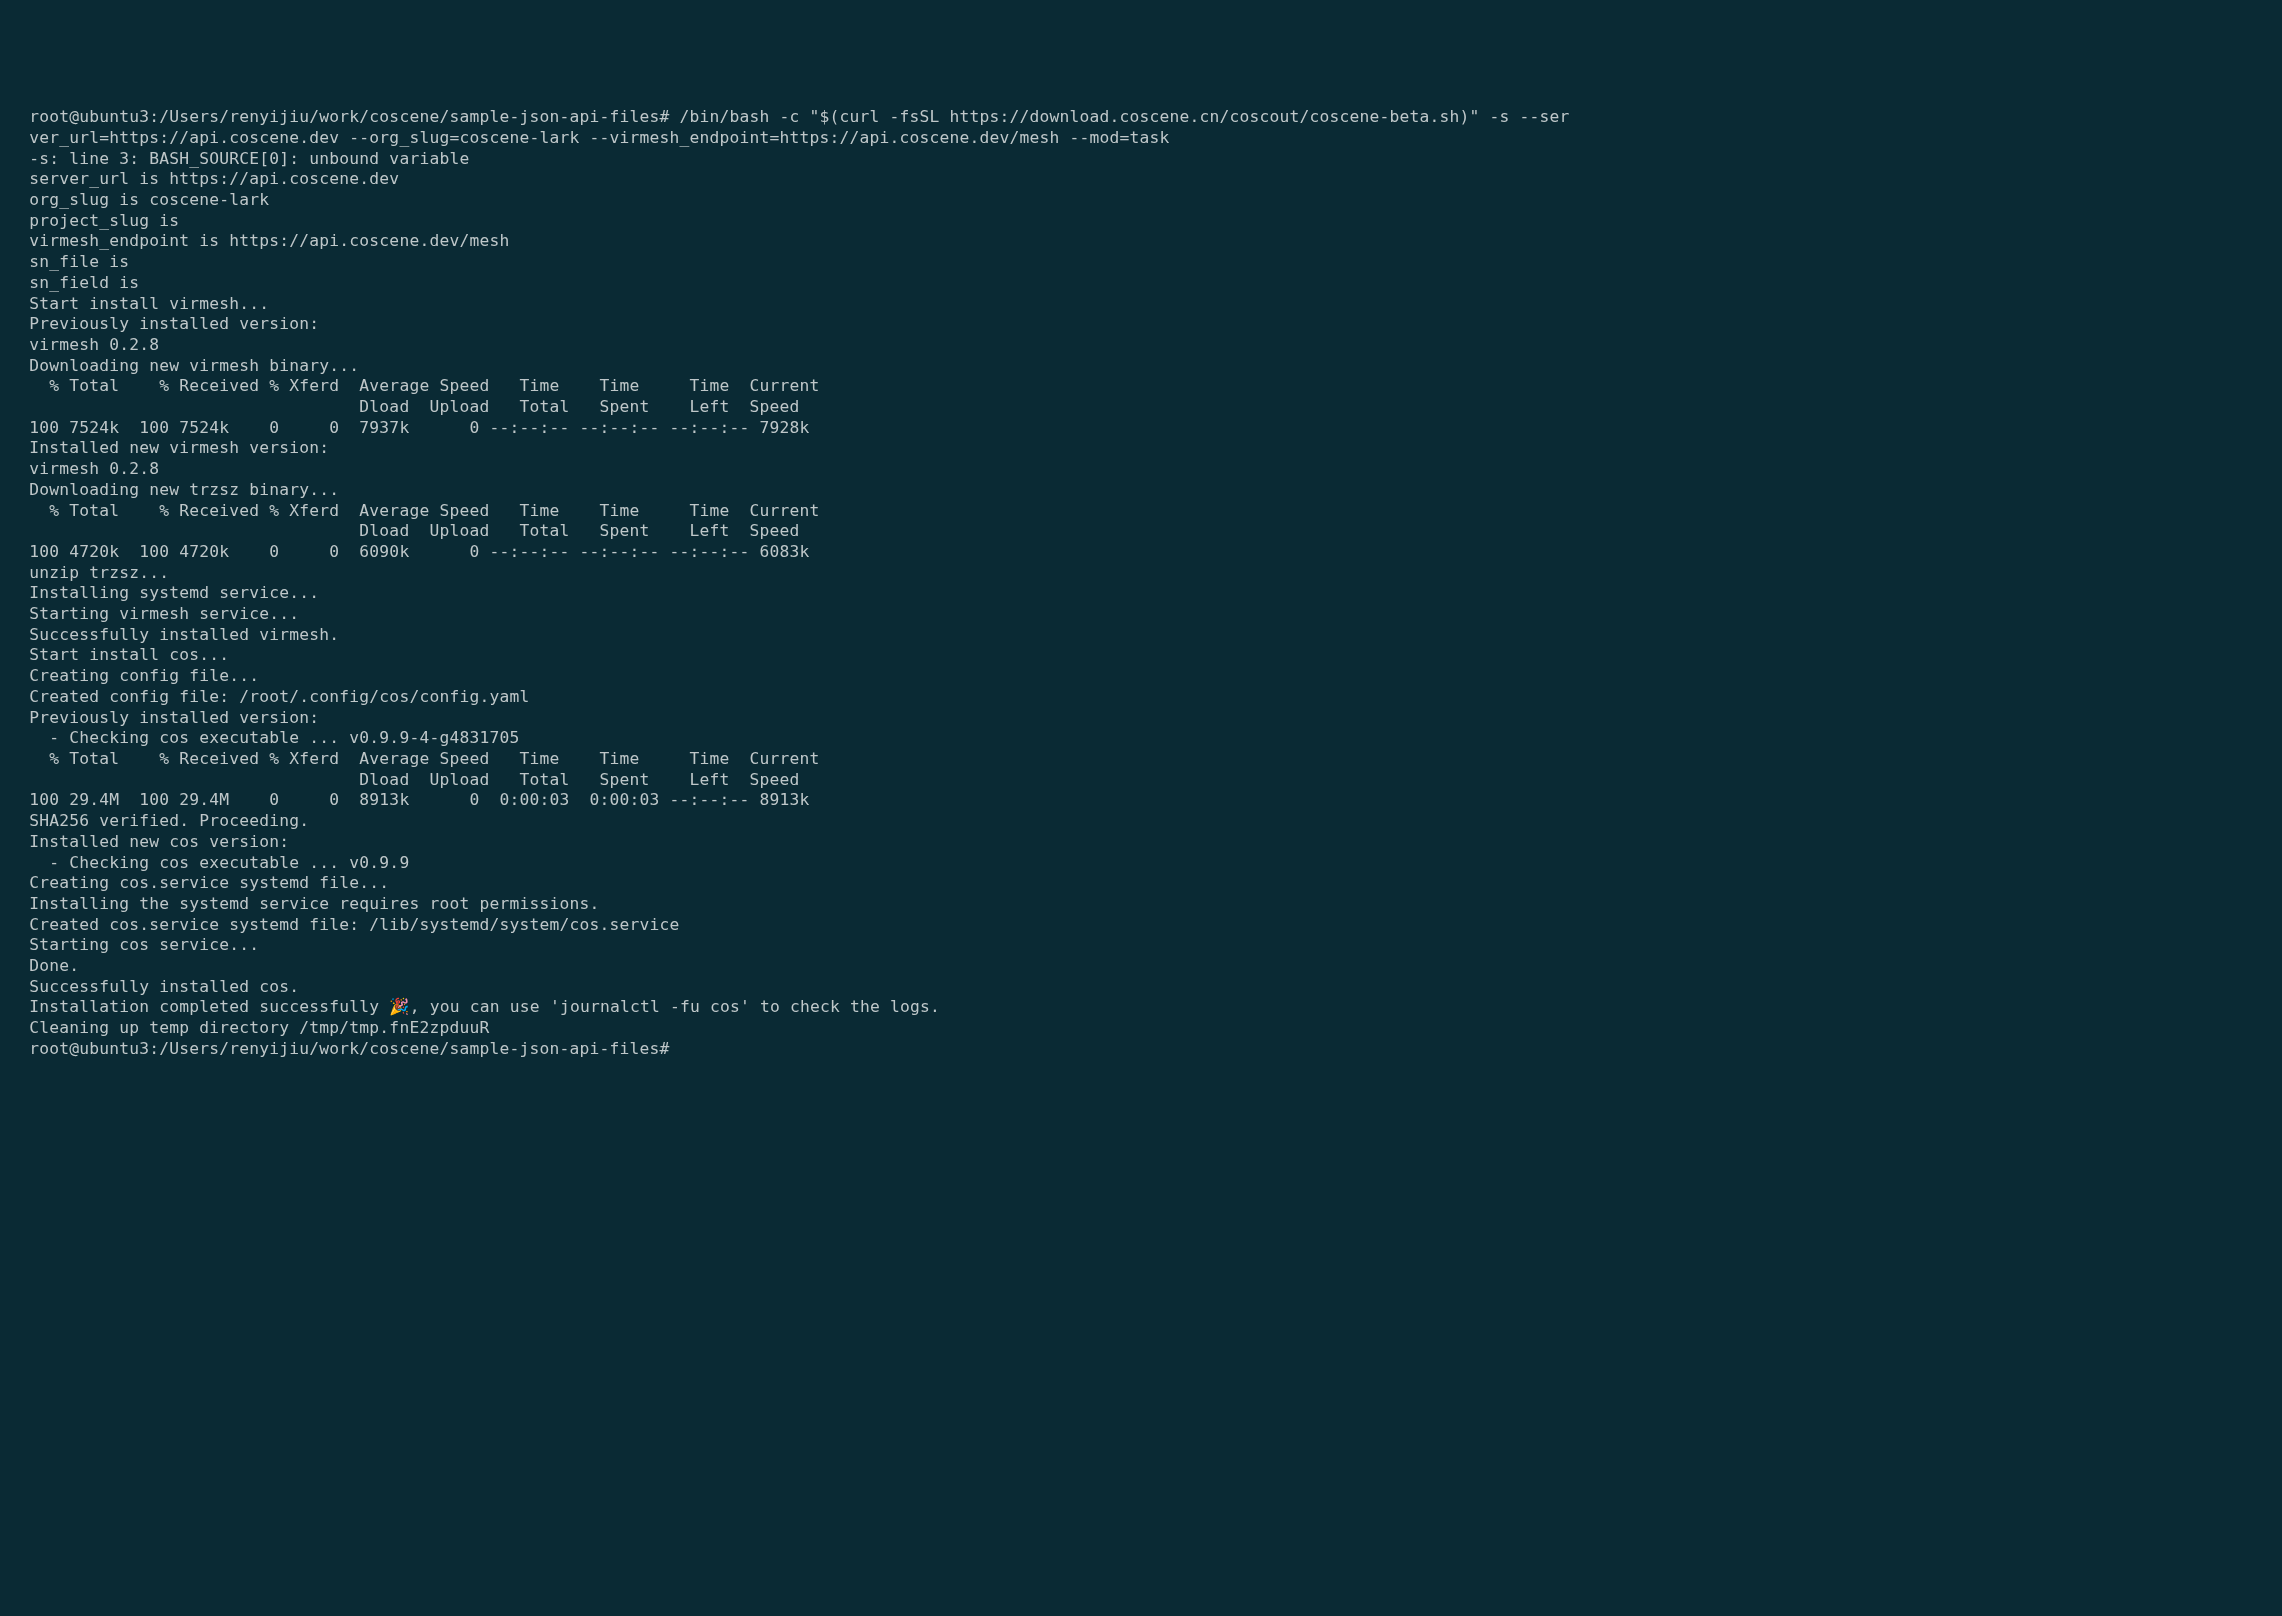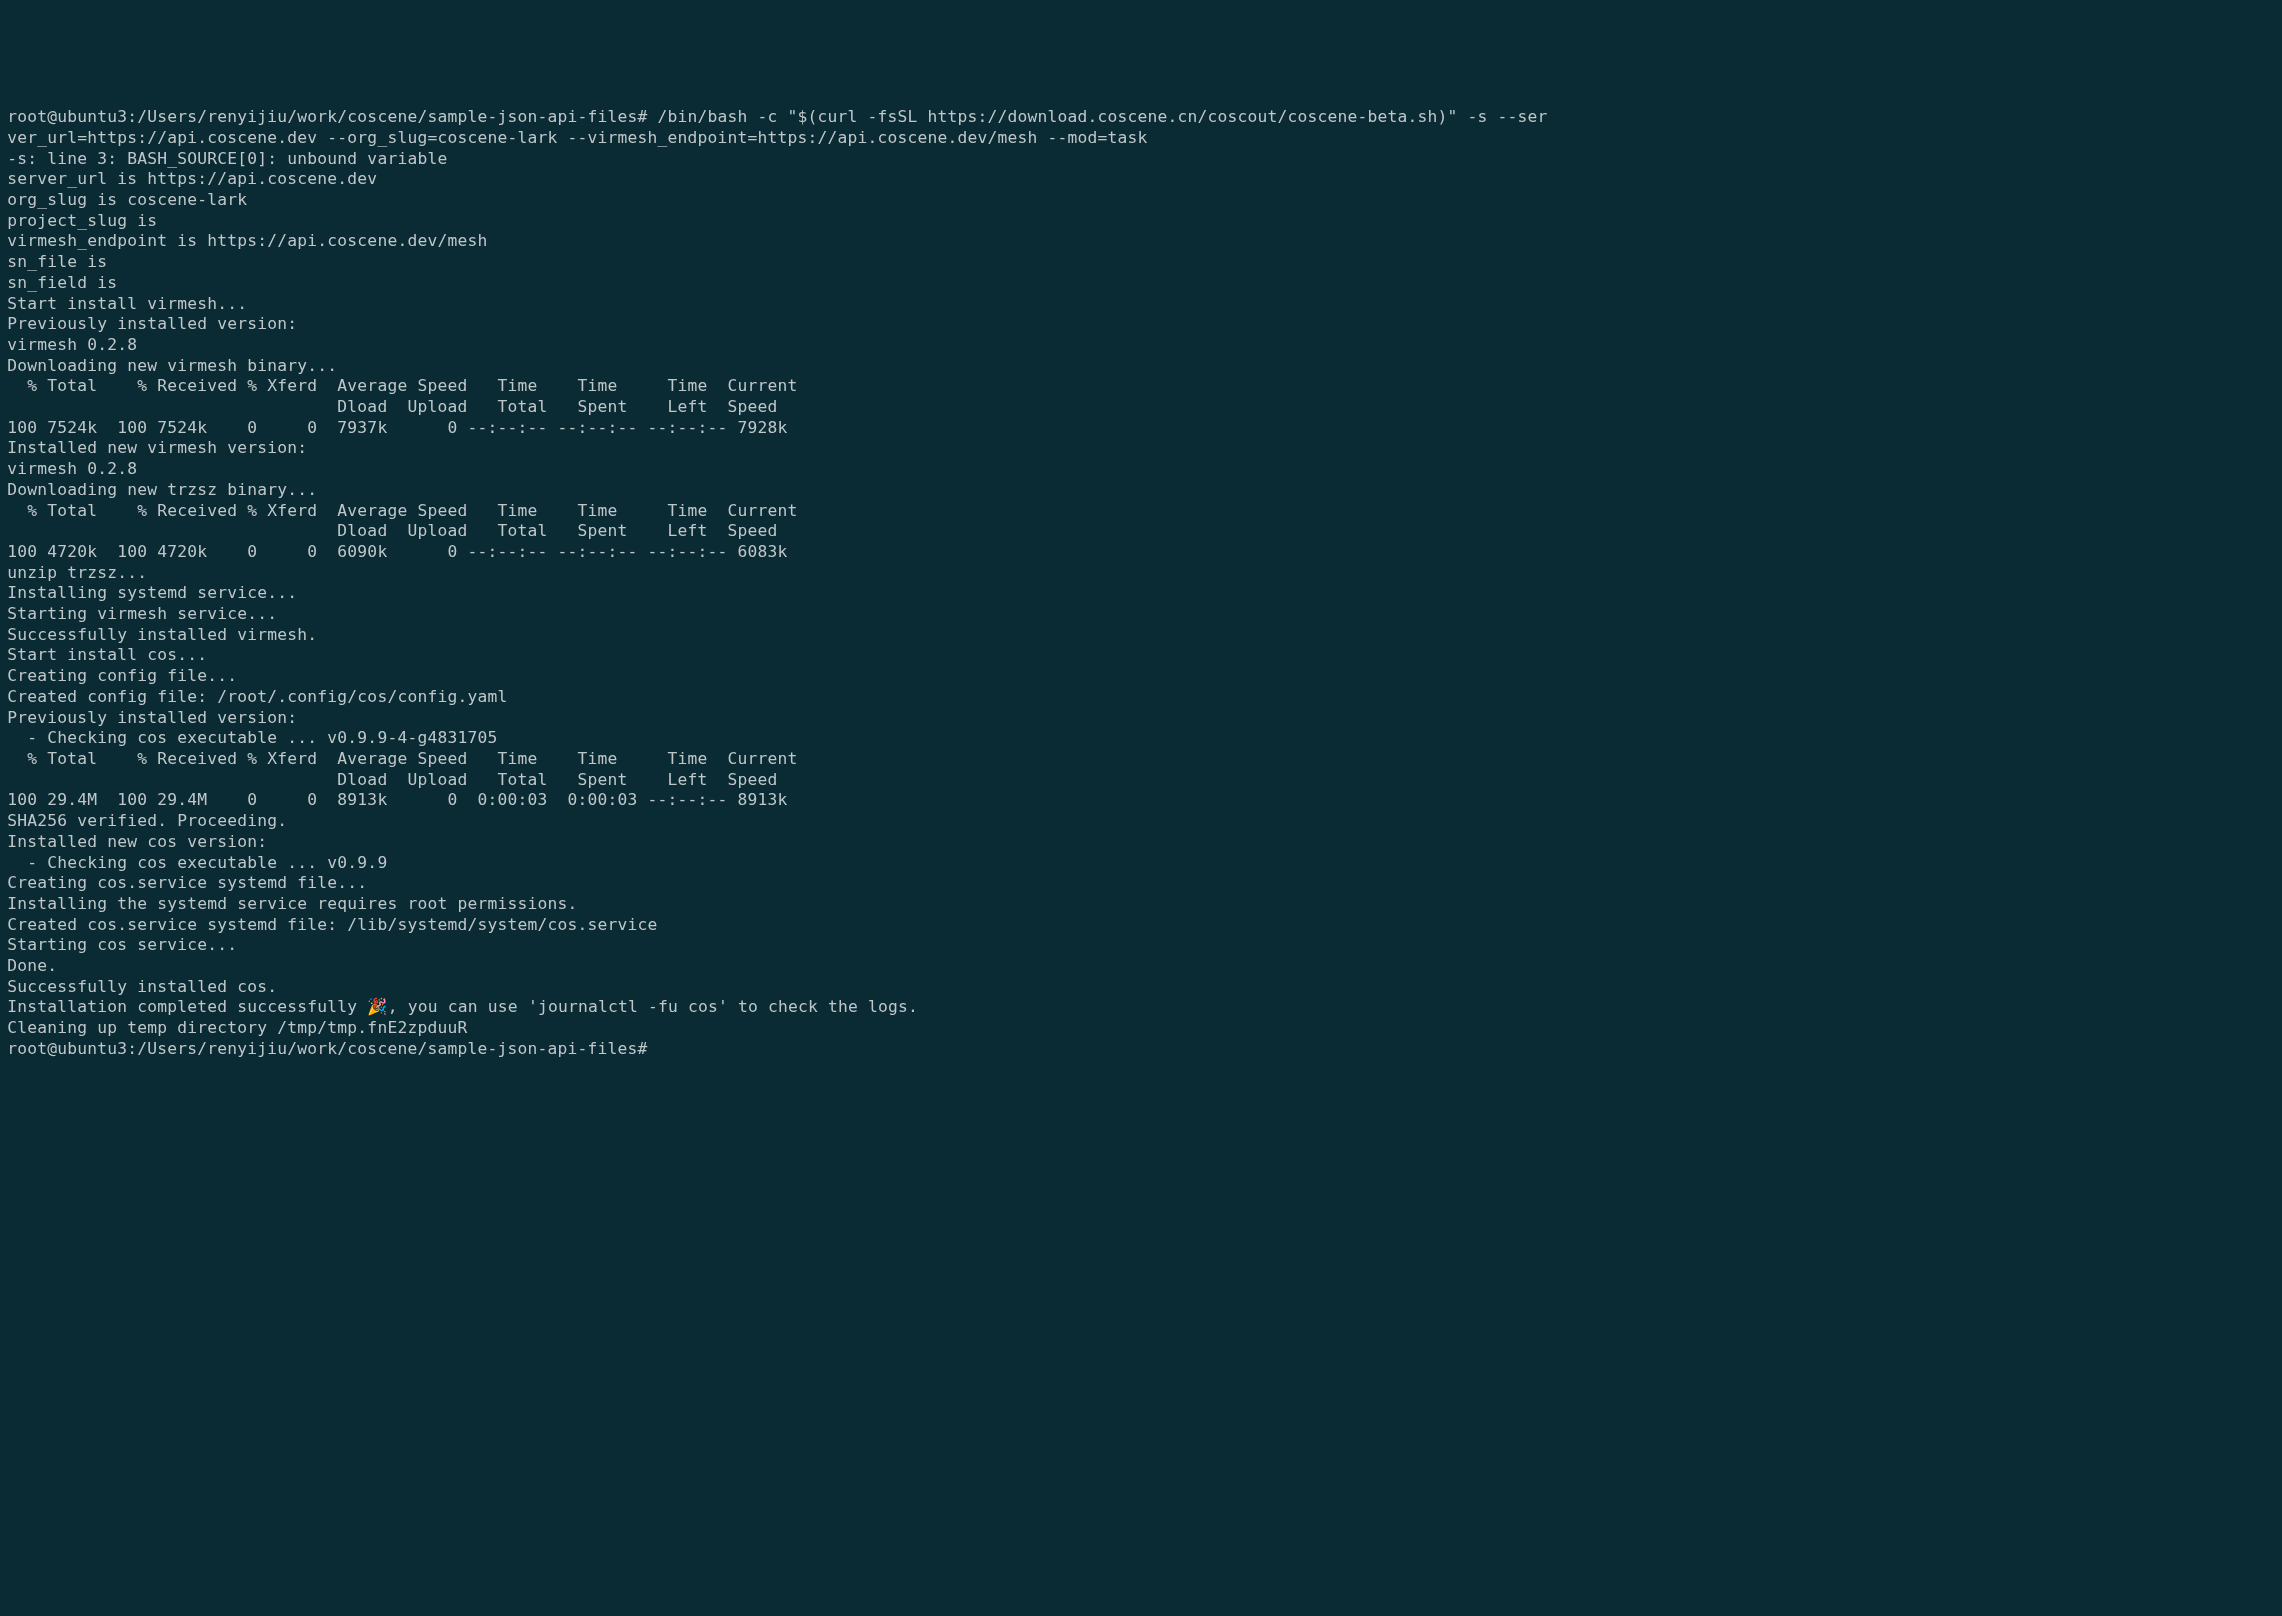--- a/index.html
+++ b/index.html
@@ -9,21 +9,21 @@
     color: #bfc7c9;
     font-family: "Menlo", "Consolas", "DejaVu Sans Mono", monospace;
     font-size: 16.3px;
     line-height: 20.7px;
     white-space: pre;
     letter-spacing: 0.2px;
   }
   .terminal {
     padding: 3.7px 7.3px 7.3px 7.3px;
   }
-  .line { display: block; }
+  .line { display: block; margin-left: 22px; }
 </style>
 </head>
 <body>
 
 
 
 <div class="terminal" id="terminal-root"><span class="line">root@ubuntu3:/Users/renyijiu/work/coscene/sample-json-api-files# /bin/bash -c "$(curl -fsSL https://download.coscene.cn/coscout/coscene-beta.sh)" -s --ser</span><span class="line">ver_url=https://api.coscene.dev --org_slug=coscene-lark --virmesh_endpoint=https://api.coscene.dev/mesh --mod=task</span><span class="line">-s: line 3: BASH_SOURCE[0]: unbound variable</span><span class="line">server_url is https://api.coscene.dev</span><span class="line">org_slug is coscene-lark</span><span class="line">project_slug is</span><span class="line">virmesh_endpoint is https://api.coscene.dev/mesh</span><span class="line">sn_file is</span><span class="line">sn_field is</span><span class="line">Start install virmesh...</span><span class="line">Previously installed version:</span><span class="line">virmesh 0.2.8</span><span class="line">Downloading new virmesh binary...</span><span class="line">  % Total    % Received % Xferd  Average Speed   Time    Time     Time  Current</span><span class="line">                                 Dload  Upload   Total   Spent    Left  Speed</span><span class="line">100 7524k  100 7524k    0     0  7937k      0 --:--:-- --:--:-- --:--:-- 7928k</span><span class="line">Installed new virmesh version:</span><span class="line">virmesh 0.2.8</span><span class="line">Downloading new trzsz binary...</span><span class="line">  % Total    % Received % Xferd  Average Speed   Time    Time     Time  Current</span><span class="line">                                 Dload  Upload   Total   Spent    Left  Speed</span><span class="line">100 4720k  100 4720k    0     0  6090k      0 --:--:-- --:--:-- --:--:-- 6083k</span><span class="line">unzip trzsz...</span><span class="line">Installing systemd service...</span><span class="line">Starting virmesh service...</span><span class="line">Successfully installed virmesh.</span><span class="line">Start install cos...</span><span class="line">Creating config file...</span><span class="line">Created config file: /root/.config/cos/config.yaml</span><span class="line">Previously installed version:</span><span class="line">  - Checking cos executable ... v0.9.9-4-g4831705</span><span class="line">  % Total    % Received % Xferd  Average Speed   Time    Time     Time  Current</span><span class="line">                                 Dload  Upload   Total   Spent    Left  Speed</span><span class="line">100 29.4M  100 29.4M    0     0  8913k      0  0:00:03  0:00:03 --:--:-- 8913k</span><span class="line">SHA256 verified. Proceeding.</span><span class="line">Installed new cos version:</span><span class="line">  - Checking cos executable ... v0.9.9</span><span class="line">Creating cos.service systemd file...</span><span class="line">Installing the systemd service requires root permissions.</span><span class="line">Created cos.service systemd file: /lib/systemd/system/cos.service</span><span class="line">Starting cos service...</span><span class="line">Done.</span><span class="line">Successfully installed cos.</span><span class="line">Installation completed successfully 🎉, you can use 'journalctl -fu cos' to check the logs.</span><span class="line">Cleaning up temp directory /tmp/tmp.fnE2zpduuR</span><span class="line">root@ubuntu3:/Users/renyijiu/work/coscene/sample-json-api-files#</span></div>
 
 
 

